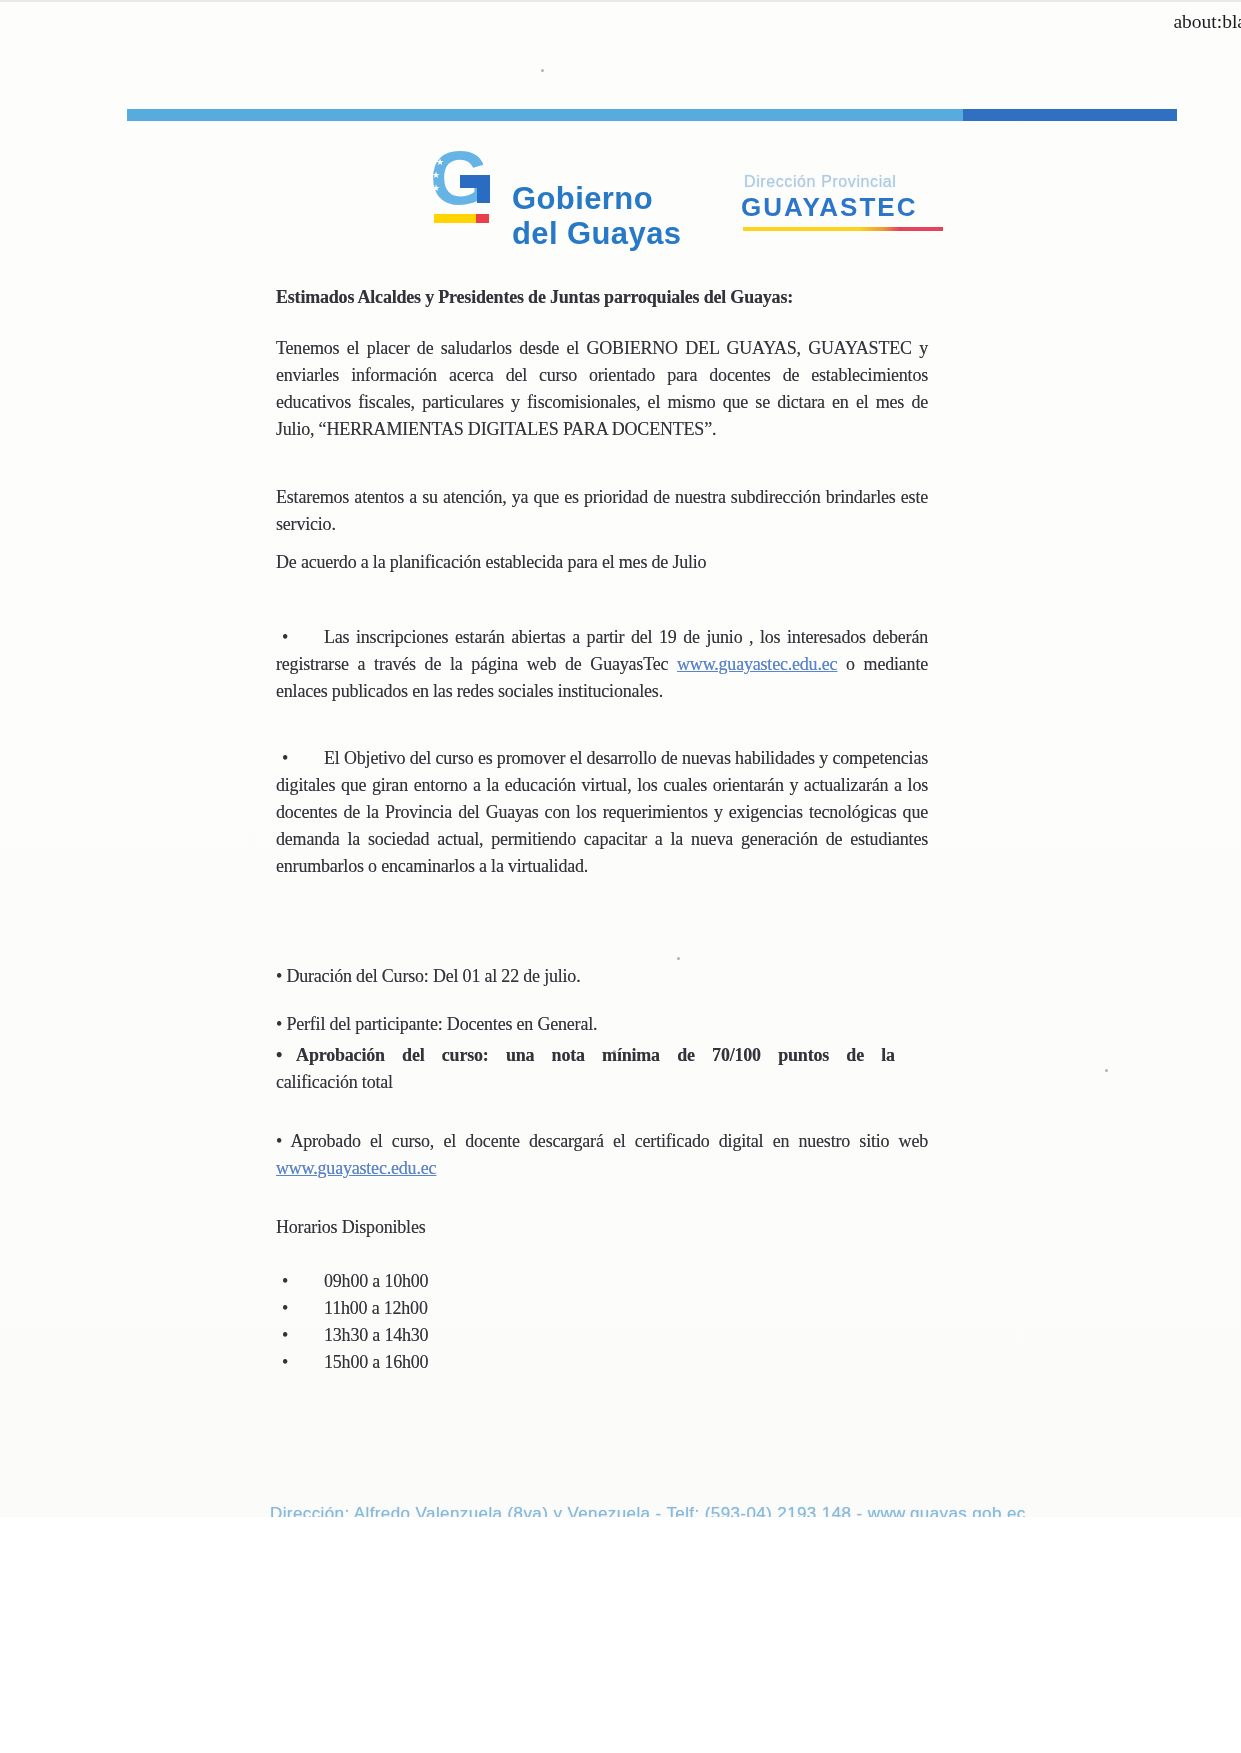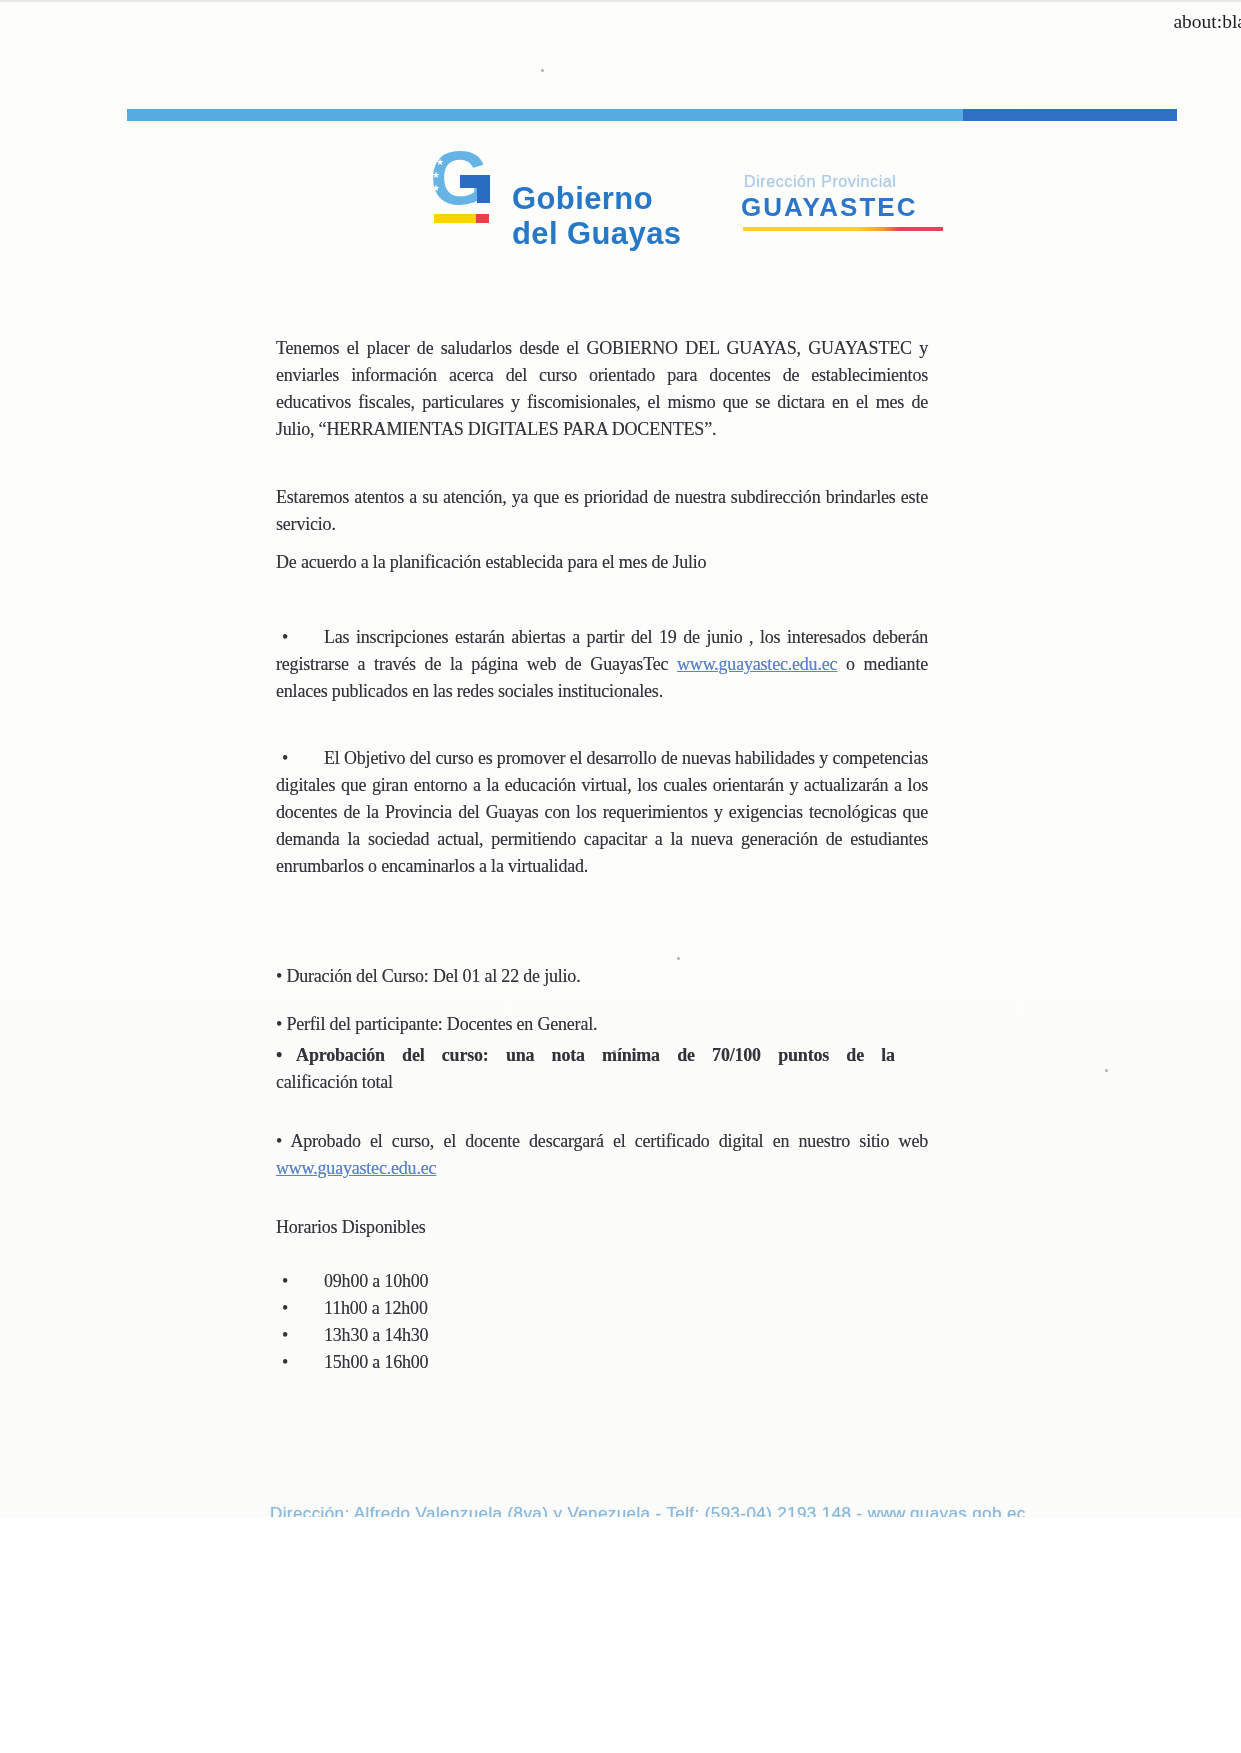--- a/index.html
+++ b/index.html
@@ -99,20 +99,21 @@
   </svg>
   <div class="logo-text">
     <div>Gobierno</div>
     <div>del Guayas</div>
   </div>
 
   <div class="brand-division">Dirección Provincial</div>
   <div class="brand-name">GUAYASTEC</div>
   <div class="brand-underline"></div>
 
+  <p class="tx bold" style="top:266px">Estimados Alcaldes y Presidentes de Juntas parroquiales del Guayas:</p>
 
   <p class="tx justify" style="top:317px">Tenemos el placer de saludarlos desde el GOBIERNO DEL GUAYAS, GUAYASTEC y enviarles información acerca del curso orientado para docentes de establecimientos educativos fiscales, particulares y fiscomisionales, el mismo que se dictara en el mes de Julio, “HERRAMIENTAS DIGITALES PARA DOCENTES”.</p>
 
   <p class="tx justify" style="top:466px">Estaremos atentos a su atención, ya que es prioridad de nuestra subdirección brindarles este servicio.</p>
 
   <p class="tx" style="top:531px">De acuerdo a la planificación establecida para el mes de Julio</p>
 
   <p class="tx justify" style="top:606px"><span class="blt-tab">•</span><span>Las inscripciones estarán abiertas a partir del 19 de junio , los interesados deberán registrarse a través de la página web de GuayasTec </span><a class="doclink">www.guayastec.edu.ec</a><span> o mediante enlaces publicados en las redes sociales institucionales.</span></p>
 
   <p class="tx justify" style="top:727px"><span class="blt-tab">•</span><span>El Objetivo del curso es promover el desarrollo de nuevas habilidades y competencias digitales que giran entorno a la educación virtual, los cuales orientarán y actualizarán a los docentes de la Provincia del Guayas con los requerimientos y exigencias tecnológicas que demanda la sociedad actual, permitiendo capacitar a la nueva generación de estudiantes enrumbarlos o encaminarlos a la virtualidad.</span></p>

